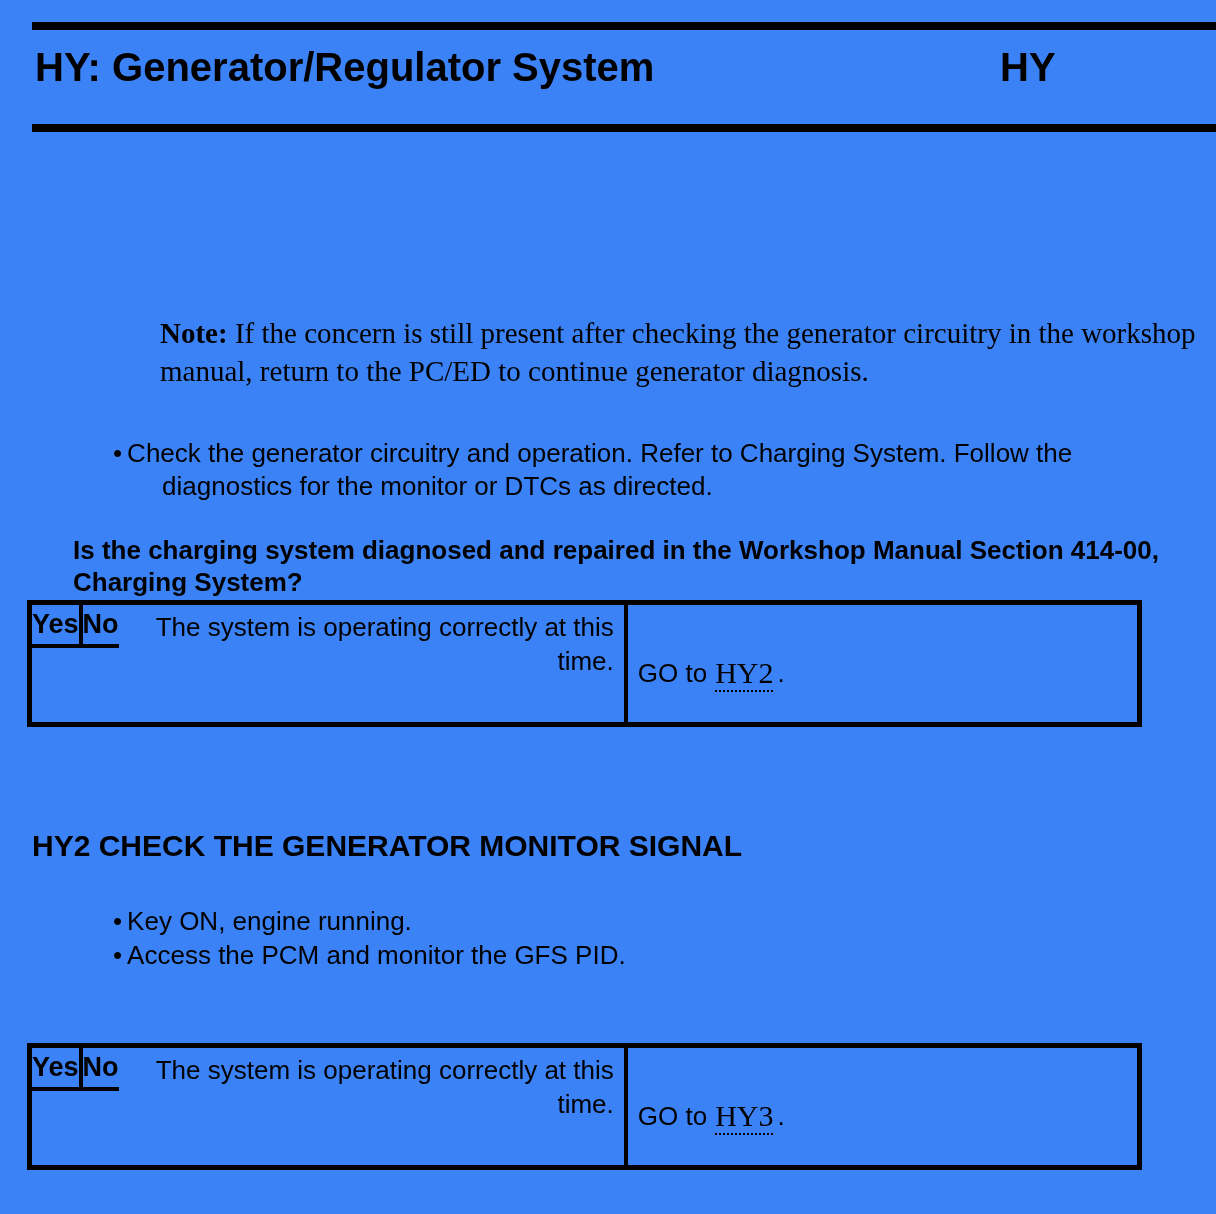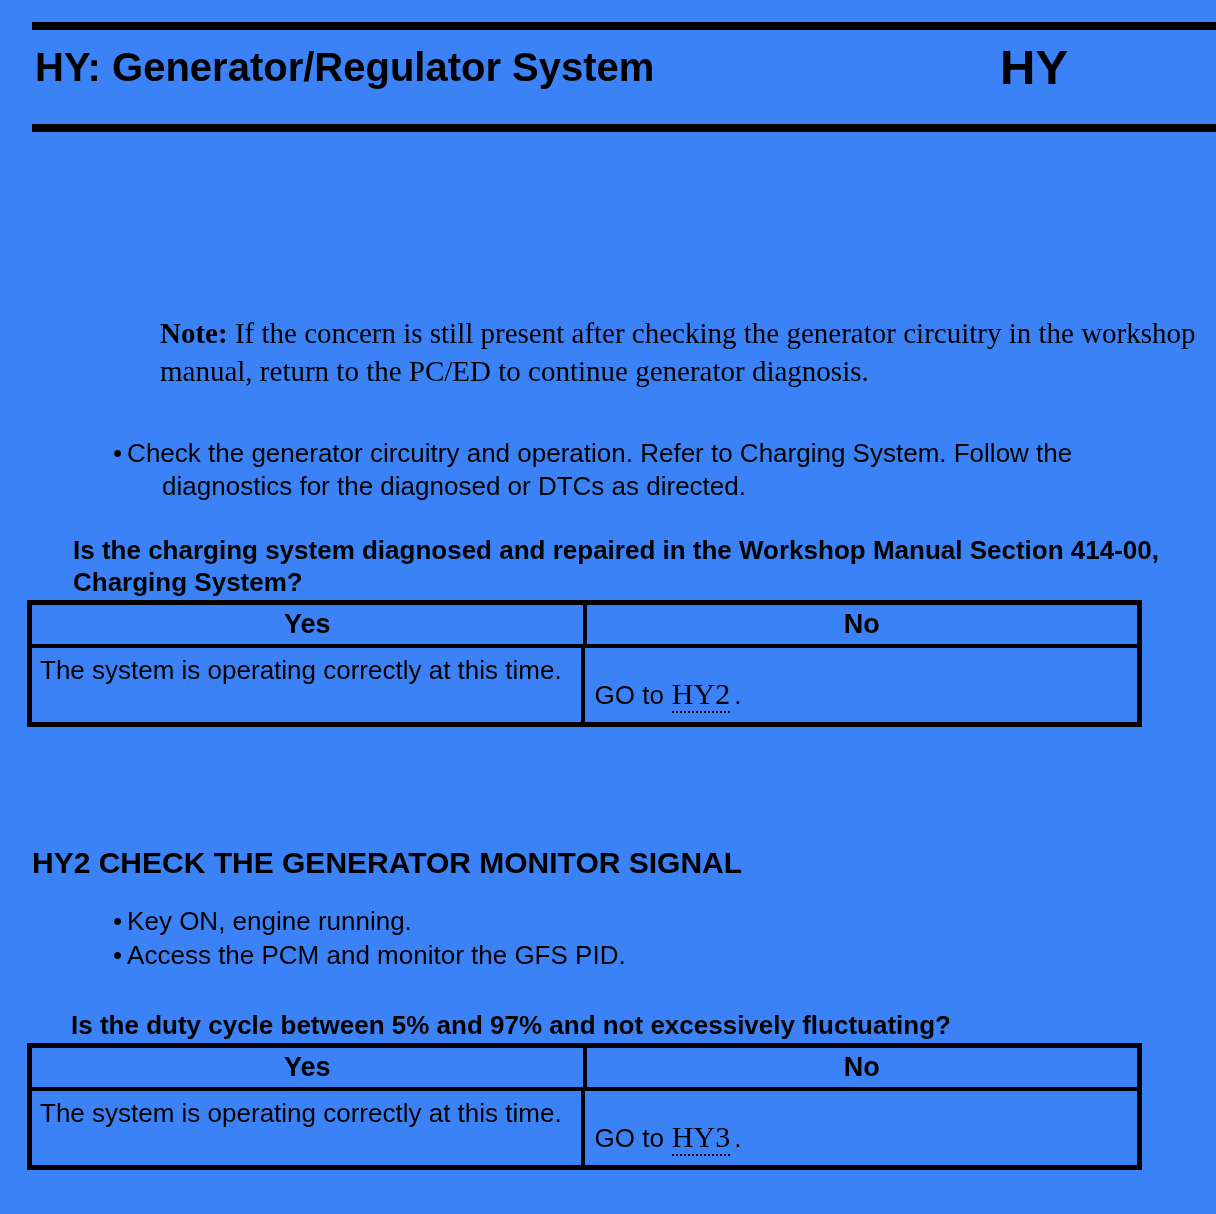--- a/index.html
+++ b/index.html
@@ -11,29 +11,29 @@
   .bar { position:absolute; left:32px; right:0; height:8px; background:#000; }
   .bar-top { top:22px; }
   .bar-mid { top:124px; }
 
   .page-title {
     position:absolute; left:35px; top:44px; margin:0;
     font-size:40px; font-weight:bold; line-height:46px; white-space:nowrap;
   }
   .page-code {
     position:absolute; left:1000px; top:44px;
-    font-size:49px; font-weight:bold; line-height:46px;
+    font-size:40px; font-weight:bold; line-height:46px;
   }
 
   .sec-heading {
     position:absolute; left:32px; margin:0;
     font-size:30px; font-weight:bold; line-height:34px; white-space:nowrap;
   }
   #hy1-heading { top:237px; }
-  #hy2-heading { top:846px; }
+  #hy2-heading { top:829px; }
 
   .note {
     position:absolute; left:144px; top:314px; width:1064px;
     font-family:"Liberation Serif", serif;
     font-size:29px; line-height:38px;margin-left:16px;
   }
   .note-label { font-weight:bold; }
 
   .bullet {
     position:absolute; left:113px;
@@ -48,21 +48,21 @@
   .question {
     position:absolute; left:30px; width:1140px;
     font-size:26px; font-weight:bold; line-height:32px;margin-left:43px;
   }
   #q1 { top:534px; }
   #q2 { left:28px; top:1009px; }
 
   .qtable {
     position:absolute; left:27px; width:1115px; height:127px;
     border:5px solid #000; box-sizing:border-box;
-    display:flex; flex-direction:column;
+    display:flex; flex-direction:row;text-align:right;
   }
   #table1 { top:600px; }
   #table2 { top:1043px; }
   .thead {
     display:flex; height:43px; border-bottom:4px solid #000; box-sizing:border-box;
   }
   .th {
     flex:1; display:flex; align-items:center; justify-content:center;
     font-size:27px; font-weight:bold; box-sizing:border-box;
   }
@@ -98,21 +98,21 @@
 
   <div class="note">
     <span class="note-label">Note:</span>
     <span>If the concern is still present after checking the generator circuitry in the workshop manual, return to the PC/ED to continue generator diagnosis.</span>
   </div>
 
   <div class="bullet" id="bullet-hy1">
     <span class="dot">•</span>
     <div>
       <div>Check the generator circuitry and operation. Refer to Charging System. Follow the</div>
-      <div class="wrap-indent">diagnostics for the diagnosed or DTCs as directed.</div>
+      <div class="wrap-indent">diagnostics for the monitor or DTCs as directed.</div>
     </div>
   </div>
 
   <div class="question" id="q1">Is the charging system diagnosed and repaired in the Workshop Manual Section 414-00, Charging System?</div>
 
   <div class="qtable" id="table1">
     <div class="thead">
       <div class="th th-yes">Yes</div>
       <div class="th">No</div>
     </div>
@@ -130,21 +130,20 @@
 
   <div class="bullet" id="bullet-hy2a">
     <span class="dot">•</span>
     <div>Key ON, engine running.</div>
   </div>
   <div class="bullet" id="bullet-hy2b">
     <span class="dot">•</span>
     <div>Access the PCM and monitor the GFS PID.</div>
   </div>
 
-  <div class="question" id="q2">Is the duty cycle between 5% and 97% and not excessively fluctuating?</div>
 
   <div class="qtable" id="table2">
     <div class="thead">
       <div class="th th-yes">Yes</div>
       <div class="th">No</div>
     </div>
     <div class="tbody">
       <div class="td td-yes">The system is operating correctly at this time.</div>
       <div class="td td-no">
         <span>GO to</span>

